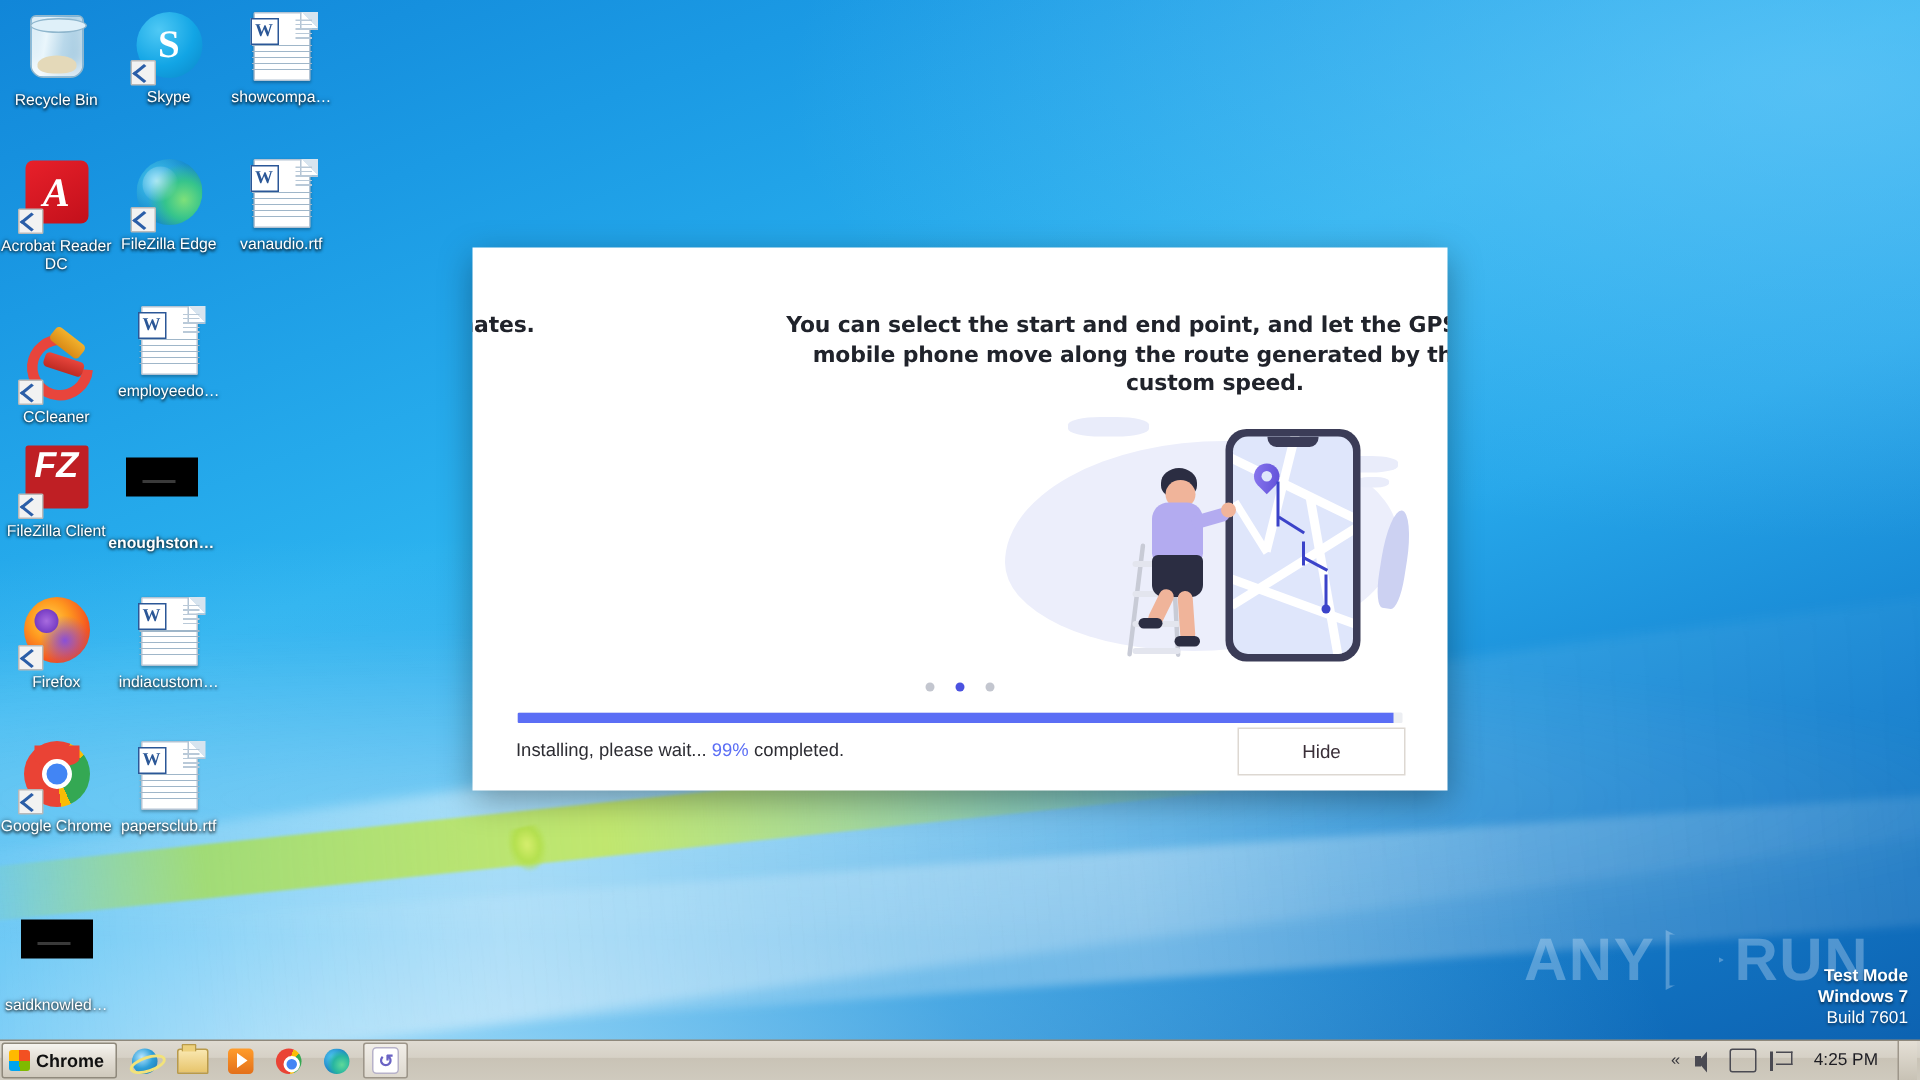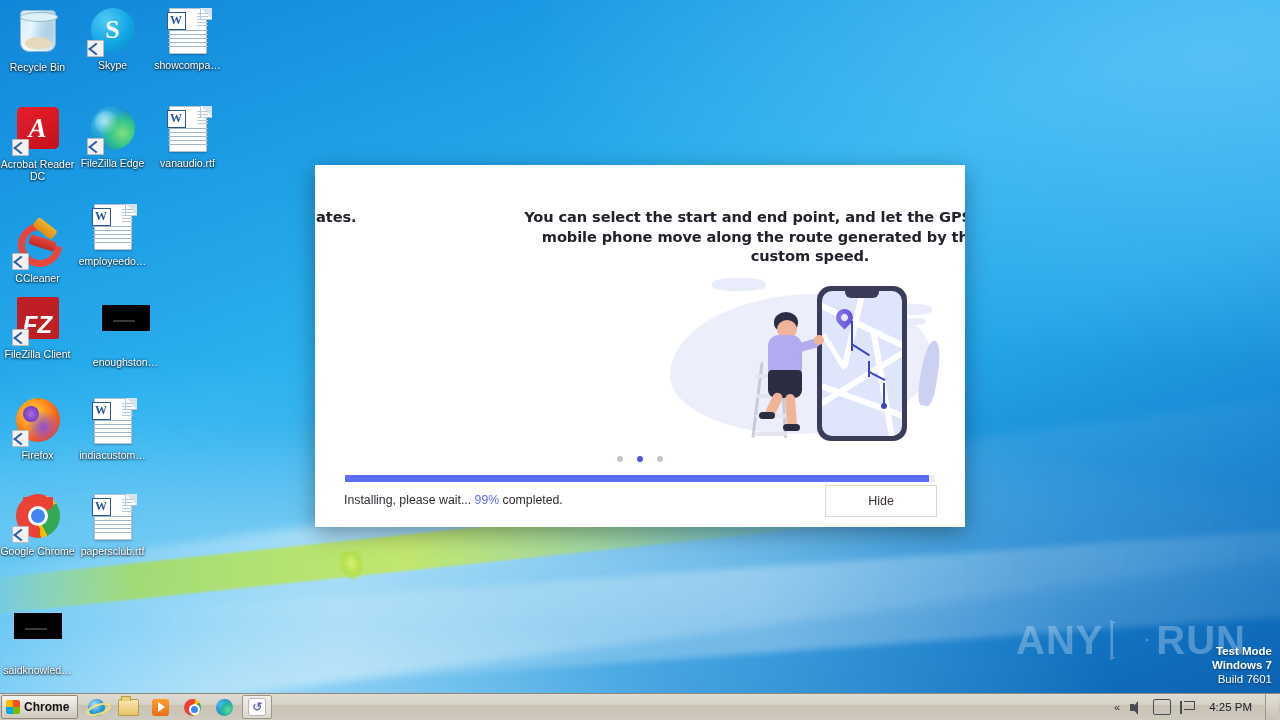--- a/index.html
+++ b/index.html
@@ -87,21 +87,21 @@
 
   .ic-ccleaner{width:44px;height:42px;margin:3px auto 0;position:relative;}
   .ic-ccleaner .cc{position:absolute;left:2px;top:2px;width:30px;height:30px;border-radius:50%;
     border:7px solid #e8453c;border-right-color:transparent;transform:rotate(-40deg);}
   .ic-ccleaner .brush{position:absolute;left:17px;top:2px;width:24px;height:11px;border-radius:3px;
     background:linear-gradient(#f2b12c,#d98a16);transform:rotate(38deg);}
   .ic-ccleaner .brush2{position:absolute;left:13px;top:17px;width:27px;height:10px;border-radius:3px;
     background:linear-gradient(#e8453c,#bf2b23);transform:rotate(18deg);}
 
   .ic-fz{width:42px;height:42px;margin:3px auto 0;background:#bf1f24;border-radius:2px;
-    display:flex;align-items:flex-end;justify-content:center;}
+    display:flex;align-items:flex-start;justify-content:center;}
   .ic-fz span{color:#fff;font-weight:bold;font-size:24px;font-style:italic;font-family:"Liberation Sans",sans-serif;}
 
   .ic-black{width:48px;height:26px;margin:11px auto 0;background:#000;}
   .ic-black:after{content:"";position:absolute;left:11px;top:15px;width:22px;height:2px;background:#3a3a3a;}
 
   .ic-firefox{width:44px;height:44px;margin:2px auto 0;border-radius:50%;
     background:
       radial-gradient(circle at 62% 66%, #8a4fd8 0%, rgba(138,79,216,0) 42%),
       radial-gradient(circle at 38% 36%, #ffd24a 0%, #ff9a1f 34%, #f5561f 66%, #d63a18 100%);}
   .ic-firefox:after{content:"";position:absolute;left:9px;top:8px;width:16px;height:16px;border-radius:50%;
@@ -344,21 +344,21 @@
   <div class="dicon" style="left:0px;top:294px;">
     <div class="glyph">
         <div class="ic-fz">
           <span>FZ</span>
         </div>
         <div class="shortcut"></div>
       </div>
     <div class="lbl">FileZilla Client</div>
   </div>
 
-  <div class="dicon" style="left:88px;top:294px;">
+  <div class="dicon" style="left:70px;top:294px;font-weight:bold;">
     <div class="glyph">
         <div class="ic-black"></div>
       </div>
     <div class="lbl">enoughston…</div>
   </div>
 
   <div class="dicon" style="left:0px;top:396px;">
     <div class="glyph">
         <div class="ic-firefox"></div>
         <div class="shortcut"></div>

